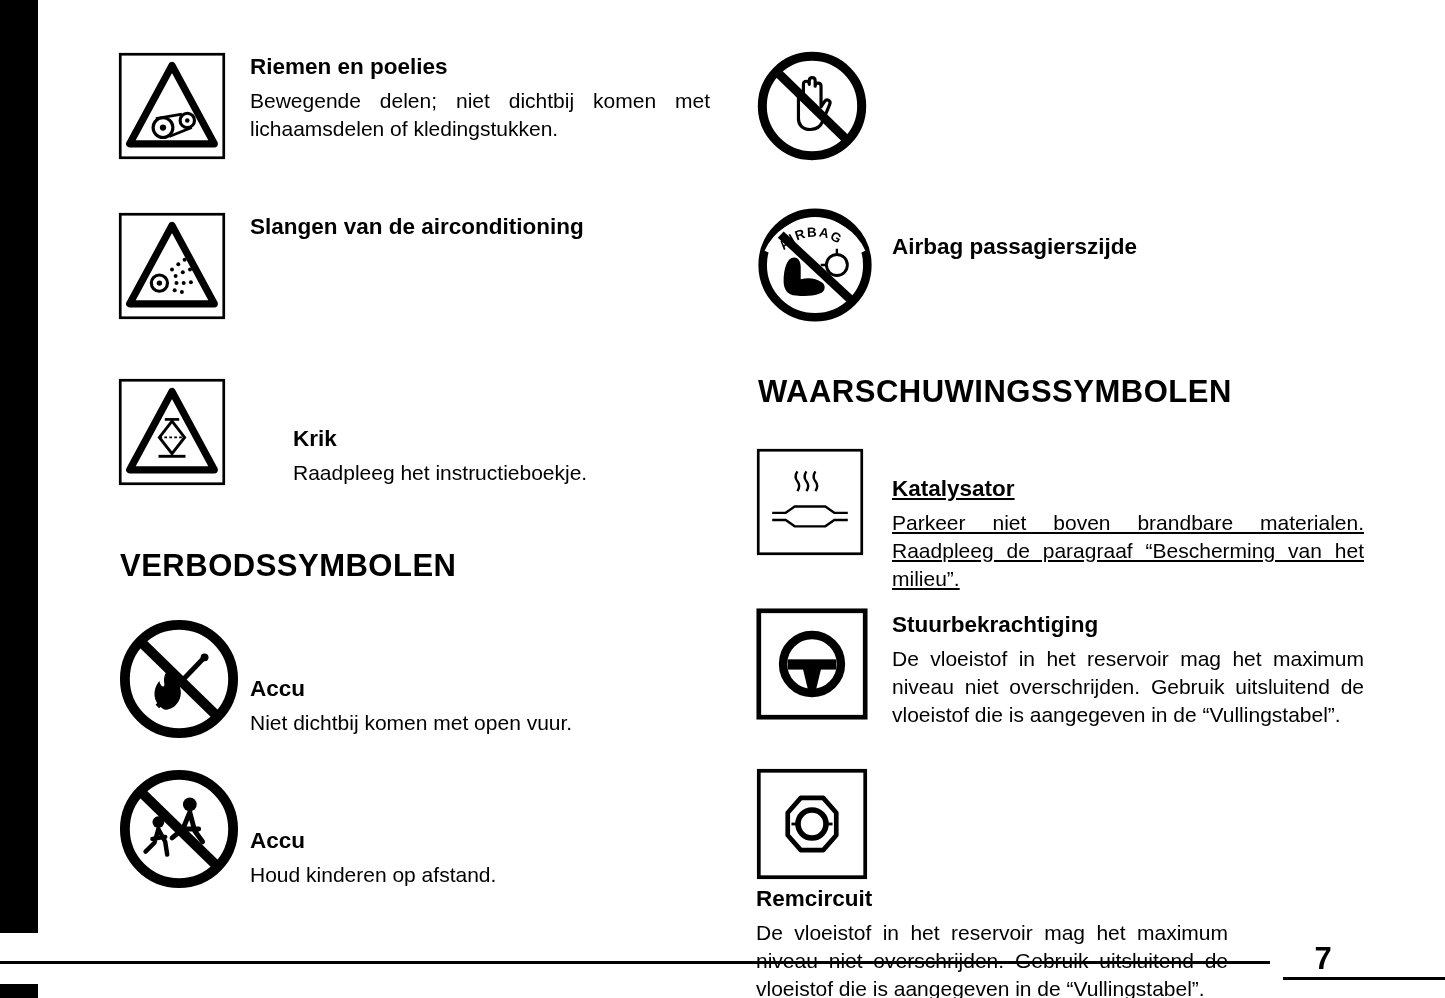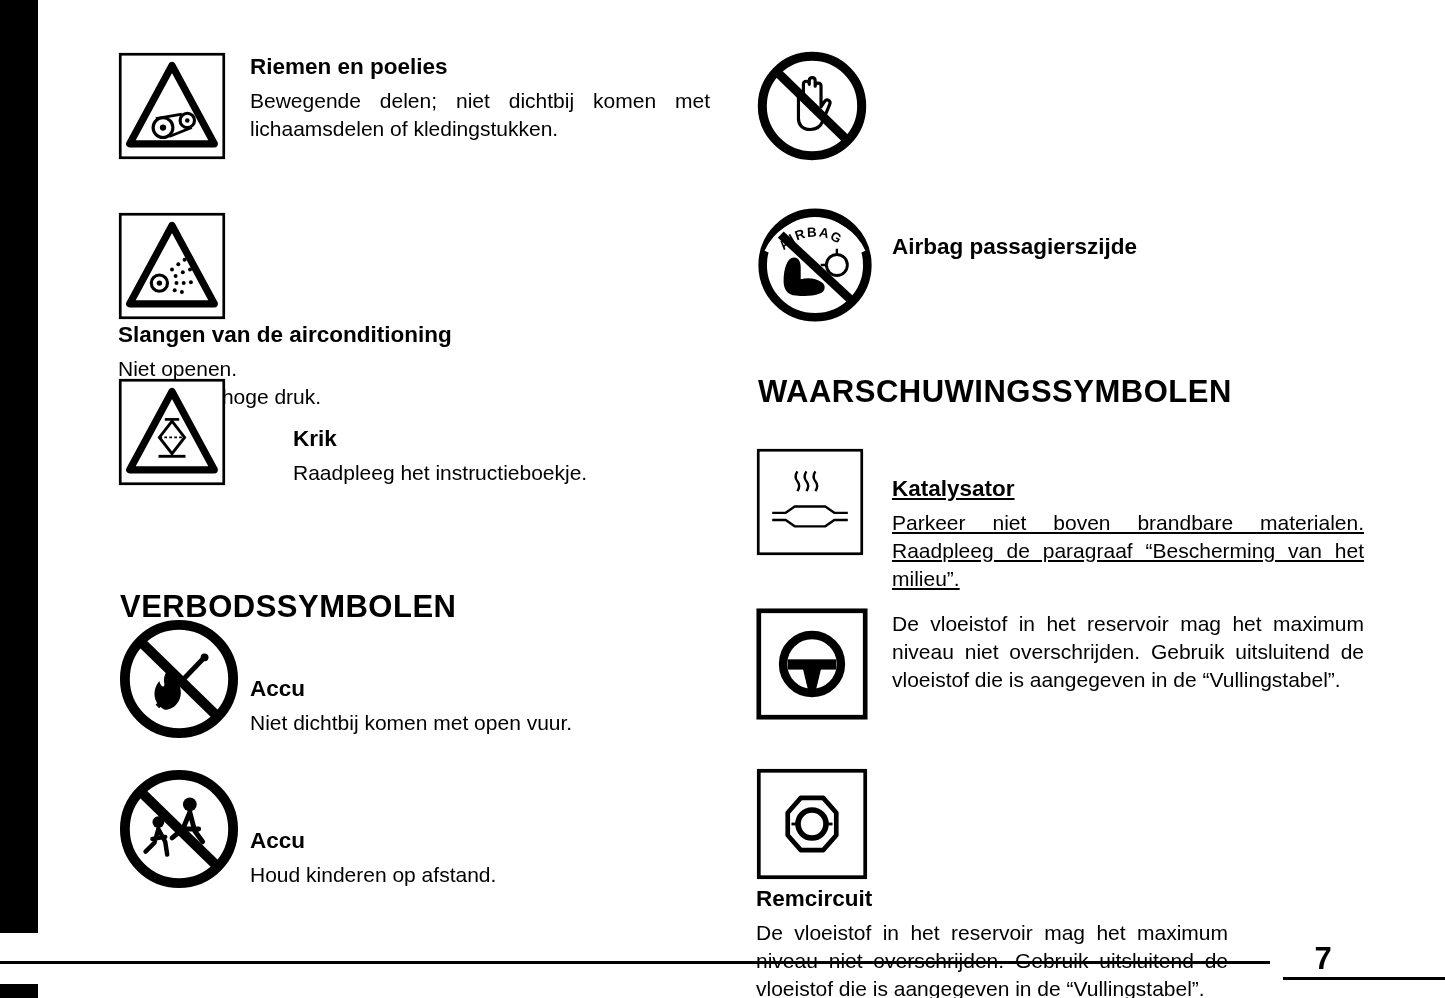--- a/index.html
+++ b/index.html
@@ -47,21 +47,21 @@
       <line x1="42" y1="74" x2="71" y2="69" stroke="#000" stroke-width="3"></line>
       <line x1="57" y1="94" x2="82" y2="84" stroke="#000" stroke-width="3"></line>
     </svg>
   </div>
   <div class="txt txt-left">
     <div class="item-title">Riemen en poelies</div>
     <div class="item-body">Bewegende delen; niet dichtbij komen met lichaamsdelen of kledingstukken.</div>
   </div>
 </div>
 
-<div class="row" style="left:118px; top:212px;flex-direction:column;">
+<div class="row" style="left:118px; top:212px;">
   <div class="icon-cell icon-cell-left">
     <svg width="108" height="108" viewBox="0 0 120 120">
       <rect x="2.5" y="2.5" width="115" height="115" fill="#fff" stroke="#000" stroke-width="3"></rect>
       <path d="M60 15 L13 102 L107 102 Z" fill="#fff" stroke="#000" stroke-width="8" stroke-linejoin="round"></path>
       <circle cx="46" cy="79" r="9" fill="none" stroke="#000" stroke-width="3.5"></circle>
       <circle cx="46" cy="79" r="3" fill="#000"></circle>
       <circle cx="60" cy="64" r="2.2" fill="#000"></circle>
         <circle cx="67" cy="58" r="2.2" fill="#000"></circle>
         <circle cx="74" cy="53" r="2.2" fill="#000"></circle>
       <circle cx="64" cy="71" r="2.2" fill="#000"></circle>
@@ -69,43 +69,41 @@
         <circle cx="80" cy="64" r="2.2" fill="#000"></circle>
       <circle cx="65" cy="79" r="2.2" fill="#000"></circle>
         <circle cx="73" cy="79" r="2.2" fill="#000"></circle>
         <circle cx="81" cy="78" r="2.2" fill="#000"></circle>
       <circle cx="63" cy="87" r="2.2" fill="#000"></circle>
         <circle cx="71" cy="89" r="2.2" fill="#000"></circle>
     </svg>
   </div>
   <div class="txt txt-left">
     <div class="item-title">Slangen van de airconditioning</div>
-    <div class="item-body">Niet openen.
-Gas onder hoge druk.</div>
   </div>
 </div>
 
 <div class="row" style="left:118px; top:378px;">
   <div class="icon-cell icon-cell-left">
     <svg width="108" height="108" viewBox="0 0 120 120">
       <rect x="2.5" y="2.5" width="115" height="115" fill="#fff" stroke="#000" stroke-width="3"></rect>
       <path d="M60 15 L13 102 L107 102 Z" fill="#fff" stroke="#000" stroke-width="8" stroke-linejoin="round"></path>
       <polygon points="60,48 46,66 60,84 74,66" fill="none" stroke="#000" stroke-width="3.2"></polygon>
       <line x1="46" y1="66" x2="74" y2="66" stroke="#000" stroke-width="2" stroke-dasharray="3,2.5"></line>
       <line x1="52" y1="46" x2="68" y2="46" stroke="#000" stroke-width="3"></line>
       <line x1="45" y1="87" x2="75" y2="87" stroke="#000" stroke-width="3.2"></line>
     </svg>
   </div>
   <div class="txt txt-left" style="padding-top:46px;margin-left:43px;">
     <div class="item-title">Krik</div>
     <div class="item-body">Raadpleeg het instructieboekje.</div>
   </div>
 </div>
 
-<div class="section-heading" style="left:120px; top:548px;margin-top:41px;">VERBODSSYMBOLEN</div>
+<div class="section-heading" style="left:120px; top:548px;">VERBODSSYMBOLEN</div>
 
 <div class="row" style="left:118px; top:618px;">
   <div class="icon-cell icon-cell-left">
     <svg width="122" height="122" viewBox="0 0 124 124">
       <circle cx="62" cy="62" r="55" fill="#fff" stroke="#000" stroke-width="10"></circle>
       <path d="M47 93 c-11-6-13-19-5-29 1 6 6 8 5 2 -1-6 1-12 7-16 -1 8 3 11 7 16 4 6 4 15-1 21 -3 4-8 7-13 6 z" fill="#000"></path>
       <line x1="40" y1="90" x2="86" y2="42" stroke="#000" stroke-width="5"></line>
       <circle cx="88" cy="40" r="4" fill="#000"></circle>
       <line x1="23" y1="24" x2="101" y2="100" stroke="#000" stroke-width="10"></line>
     </svg>
@@ -187,20 +185,21 @@
 <div class="row" style="left:756px; top:608px;">
   <div class="icon-cell icon-cell-right">
     <svg width="112" height="112" viewBox="0 0 120 120">
       <rect x="3" y="3" width="114" height="114" fill="#fff" stroke="#000" stroke-width="5"></rect>
       <circle cx="60" cy="60" r="31" fill="none" stroke="#000" stroke-width="9"></circle>
       <rect x="34" y="55" width="52" height="11" fill="#000"></rect>
       <path d="M50 64 h20 l-6 25 h-8 z" fill="#000"></path>
     </svg>
   </div>
   <div class="txt txt-right" style="padding-top:2px;">
+    <div class="item-title">Stuurbekrachtiging</div>
     <div class="item-body">De vloeistof in het reservoir mag het maximum niveau niet overschrijden. Gebruik uitsluitend de vloeistof die is aangegeven in de “Vullingstabel”.</div>
   </div>
 </div>
 
 <div class="row" style="left:756px; top:768px;flex-direction:column;">
   <div class="icon-cell icon-cell-right">
     <svg width="112" height="112" viewBox="0 0 120 120">
       <rect x="3" y="3" width="114" height="114" fill="#fff" stroke="#000" stroke-width="4"></rect>
       <polygon points="86,48 86,72 72,88 48,88 34,72 34,48 48,32 72,32" fill="none" stroke="#000" stroke-width="5" stroke-linejoin="round"></polygon>
       <circle cx="60" cy="60" r="15" fill="none" stroke="#000" stroke-width="6"></circle>

